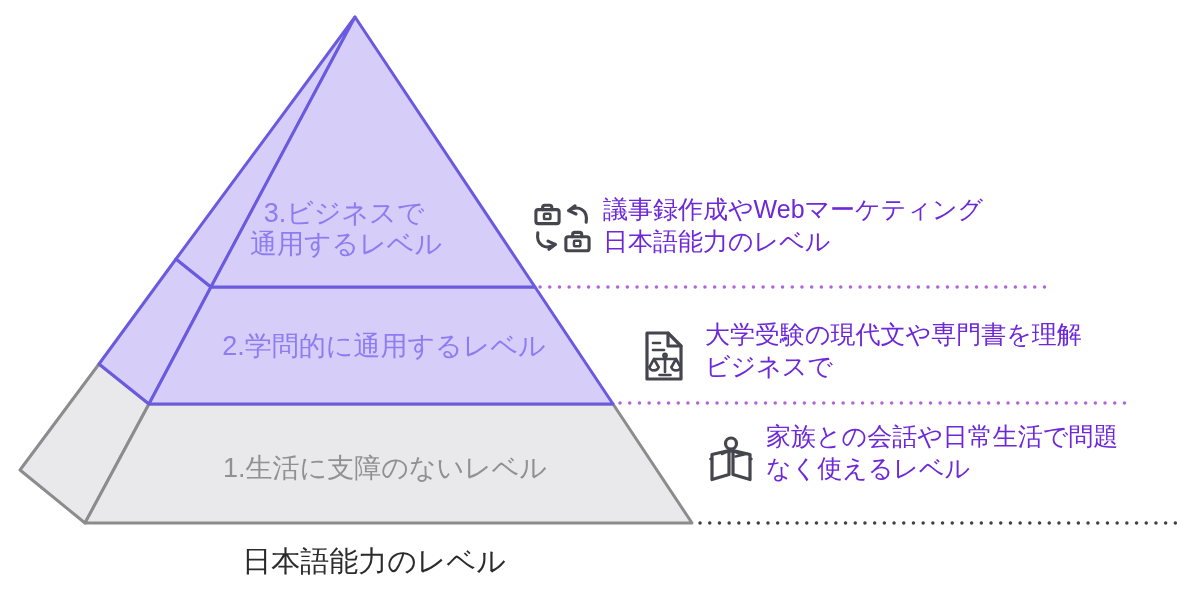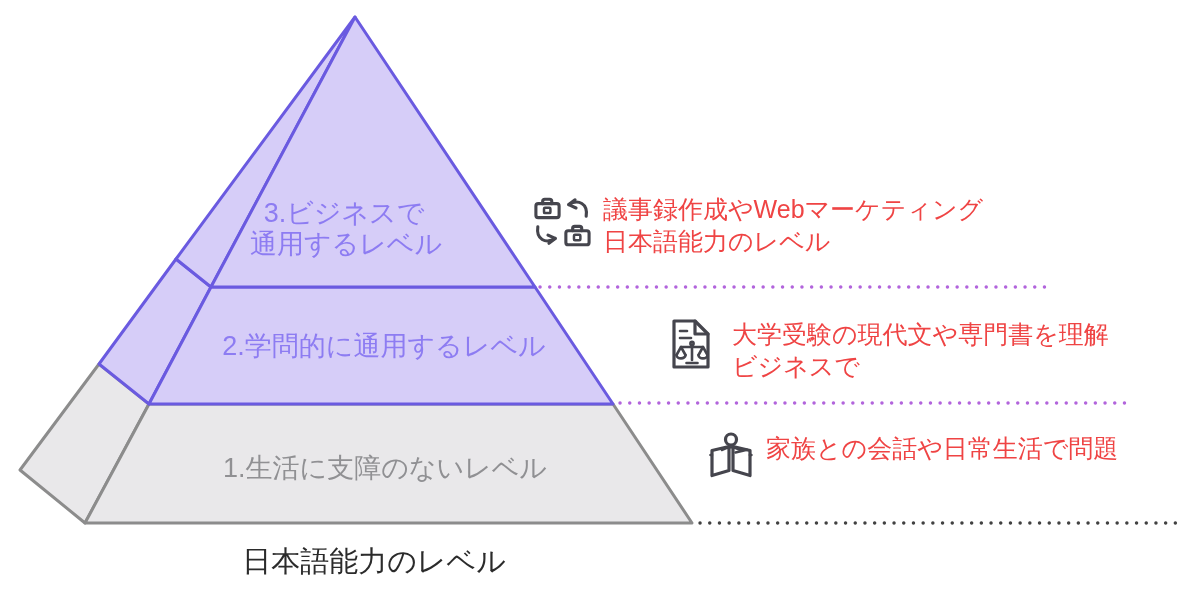--- a/index.html
+++ b/index.html
@@ -12,21 +12,21 @@
 
   .lvl-text{font-family:"Liberation Sans","DejaVu Sans",sans-serif;font-size:27px;text-anchor:middle;}
   .lvl-text.purple{fill:#8d7cf2;}
   .lvl-text.gray{fill:#909093;}
   .caption-text{font-family:"Liberation Sans","DejaVu Sans",sans-serif;font-size:29px;fill:#2b2b2b;text-anchor:middle;}
 
   .dotted{fill:none;stroke-width:3.4;stroke-linecap:round;stroke-dasharray:0.1 9.6;}
   .dotted.purple{stroke:#b264dc;}
   .dotted.dark{stroke:#414141;}
 
-  .annotation{position:absolute;display:flex;align-items:flex-start;gap:12px;color:#ef4444;}
+  .annotation{position:absolute;display:flex;align-items:flex-end;gap:12px;color:#6d28d9;}
   .annotation .ann-text{font-size:25px;line-height:32px;white-space:nowrap;}
   .ann-icon{flex:0 0 auto;display:block;}
   .ann-icon svg{display:block;}
   .icon-stroke{fill:none;stroke:#45454d;stroke-width:3.2;stroke-linecap:round;stroke-linejoin:round;}
   .icon-stroke-thin{fill:none;stroke:#45454d;stroke-width:2.6;stroke-linecap:round;stroke-linejoin:round;}
 </style>
 </head>
 <body>
 
 <div id="stage">
@@ -71,21 +71,21 @@
         <path class="icon-stroke" d="M5 35 C3 48 13 53 23 47"></path>
         <path class="icon-stroke" d="M23 47 l-6.5 5 M23 47 l-7.5 -3.5"></path>
       </svg>
     </span>
     <div class="ann-text">
       <div>議事録作成やWebマーケティング</div>
       <div>日本語能力のレベル</div>
     </div>
   </div>
 
-  <div class="annotation" style="left:665px;top:318px;gap:15px;">
+  <div class="annotation" style="left:638px;top:318px;gap:15px;">
     <span class="ann-icon">
       <svg width="52" height="52" viewBox="0 0 52 52">
         <path class="icon-stroke" d="M9 3 H30 L43 16 V49 H9 Z"></path>
         <path class="icon-stroke" d="M30 3 V16 H43"></path>
         <path class="icon-stroke-thin" d="M15 13 h7"></path>
         <path class="icon-stroke-thin" d="M15 20 h11"></path>
         <circle class="icon-stroke-thin" cx="27" cy="25.5" r="1.6"></circle>
         <path class="icon-stroke-thin" d="M27 27 v15"></path>
         <path class="icon-stroke-thin" d="M16 29 H38"></path>
         <path class="icon-stroke-thin" d="M16 29 l-4.5 8 M16 29 l4.5 8"></path>
@@ -94,29 +94,30 @@
         <path class="icon-stroke-thin" d="M33.5 37 a4.5 3.4 0 0 0 9 0"></path>
         <path class="icon-stroke-thin" d="M21.5 45 h11"></path>
       </svg>
     </span>
     <div class="ann-text">
       <div>大学受験の現代文や専門書を理解</div>
       <div>ビジネスで</div>
     </div>
   </div>
 
-  <div class="annotation" style="left:706px;top:432px;">
+  <div class="annotation" style="left:706px;top:420px;">
     <span class="ann-icon">
       <svg width="48" height="48" viewBox="0 0 48 48">
         <circle class="icon-stroke" cx="25" cy="7.5" r="5.5"></circle>
         <path class="icon-stroke-thin" d="M16 18 q9 -5.5 18 0"></path>
         <path class="icon-stroke" d="M6 18.5 L23 14.5 V38.5 L6 43.5 Z"></path>
         <path class="icon-stroke" d="M44 18.5 L27 14.5 V38.5 L44 43.5 Z"></path>
         <path class="icon-stroke-thin" d="M29.5 20.5 L41 17.8"></path>
         <path class="icon-stroke-thin" d="M4.5 23 h1.5 M43.9 23 h1.5"></path>
       </svg>
     </span>
     <div class="ann-text">
       <div>家族との会話や日常生活で問題</div>
+      <div>なく使えるレベル</div>
     </div>
   </div>
 
 </div>
 
 </body></html>

